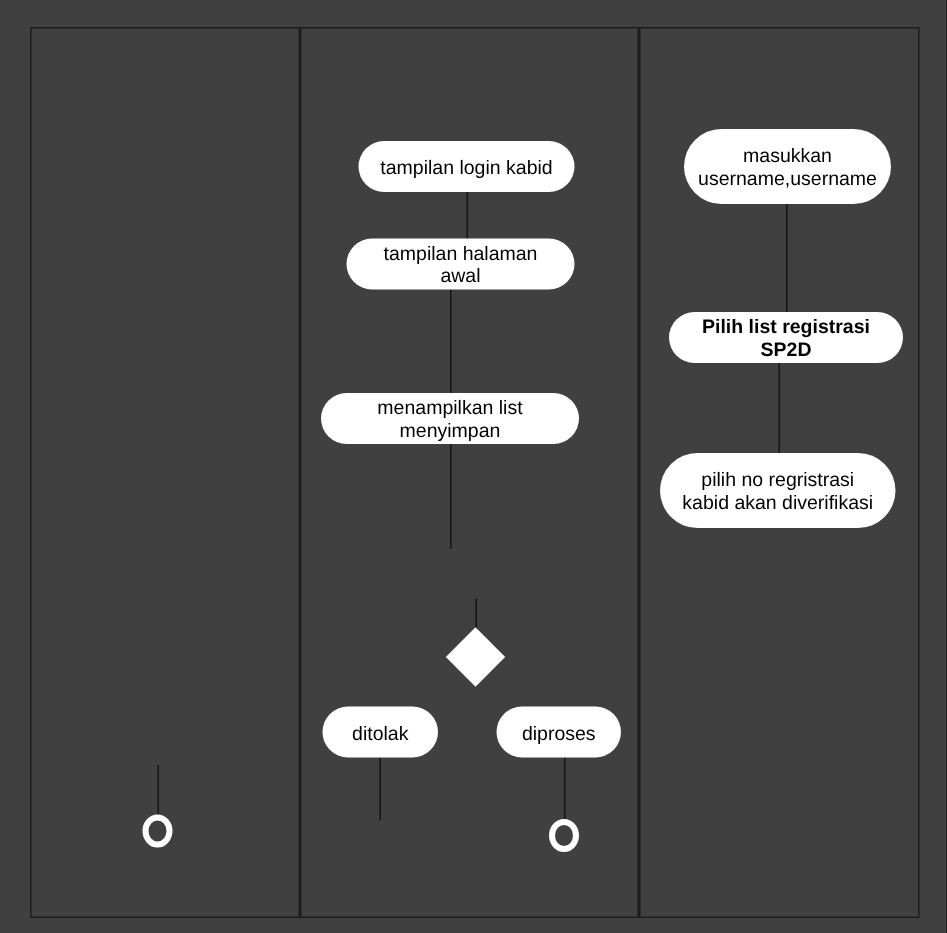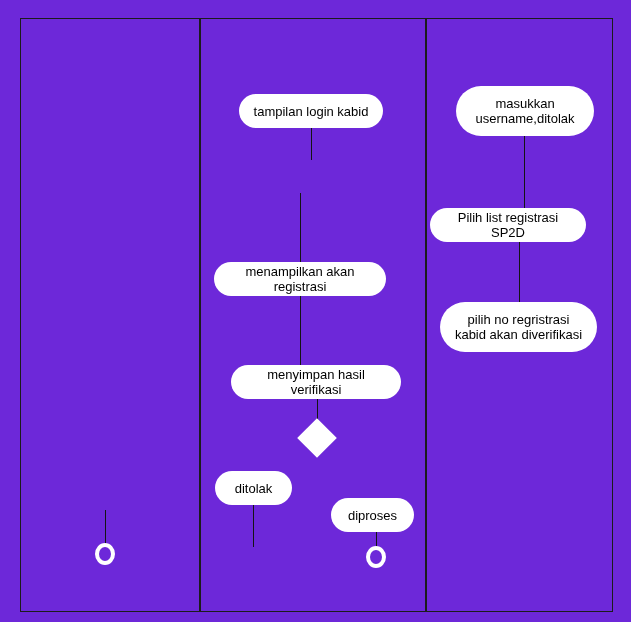--- a/index.html
+++ b/index.html
@@ -5,21 +5,21 @@
 <style>
   html, body {
     margin: 0;
     padding: 0;
     background: #000000;
   }
   #canvas {
     position: relative;
     width: 631px;
     height: 622px;
-    background: #6d28d9;
+    background: #404040;
     overflow: hidden;
     font-family: "Liberation Sans", sans-serif;
   }
 
   
   .lane-frame {
     position: absolute;
     box-sizing: border-box;
     border: 1px solid #1c1c1c;
     background: transparent;
@@ -87,35 +87,35 @@
   <div class="conn-v" style="left:317px; top:399px; height:26px;"></div>
   <div class="conn-v" style="left:524px; top:136px; height:73px;"></div>
   <div class="conn-v" style="left:519px; top:242px; height:61px;"></div>
   <div class="conn-v" style="left:253px; top:505px; height:42px;"></div>
   <div class="conn-v" style="left:376px; top:505px; height:42px;"></div>
   <div class="conn-v" style="left:105px; top:510px; height:34px;"></div>
 
   <div class="node" style="left:239px; top:94px; width:144px; height:34px;">tampilan login kabid</div>
 
   <div class="node" style="left:456px; top:86px; width:138px; height:50px;">masukkan
-username,ditolak</div>
+username,username</div>
 
+  <div class="node" style="left:231px; top:159px; width:152px; height:34px;">tampilan halaman awal</div>
 
-  <div class="node" style="left:430px; top:208px; width:156px; height:34px;">Pilih list registrasi SP2D</div>
+  <div class="node" style="left:446px; top:208px; width:156px; height:34px;font-weight:bold;">Pilih list registrasi SP2D</div>
 
-  <div class="node" style="left:214px; top:262px; width:172px; height:34px;">menampilkan akan registrasi</div>
+  <div class="node" style="left:214px; top:262px; width:172px; height:34px;">menampilkan list menyimpan</div>
 
   <div class="node" style="left:440px; top:302px; width:157px; height:50px;">pilih no regristrasi
 kabid akan diverifikasi</div>
 
-  <div class="node" style="left:231px; top:365px; width:170px; height:34px;">menyimpan hasil verifikasi</div>
 
   <div class="node" style="left:215px; top:471px; width:77px; height:34px;text-align:center;">ditolak</div>
 
-  <div class="node" style="left:331px; top:471px; width:83px; height:34px;margin-top:27px;">diproses</div>
+  <div class="node" style="left:331px; top:471px; width:83px; height:34px;">diproses</div>
 
 
   <div class="diamond" style="left:303px; top:424px; width:28px; height:28px;"></div>
 
   <div class="end-ring" style="left:95px; top:543px; width:20px; height:22px;"></div>
 
   <div class="end-ring" style="left:366px; top:546px; width:20px; height:22px;"></div>
 
 </div>
 

